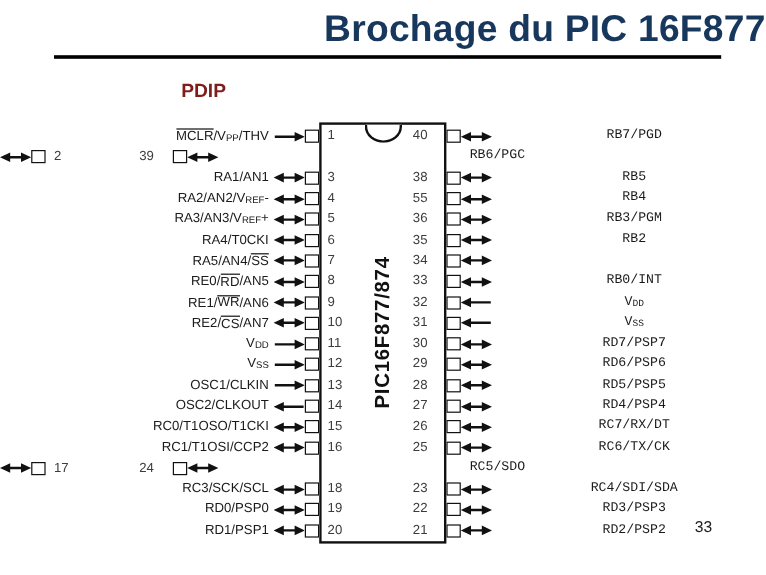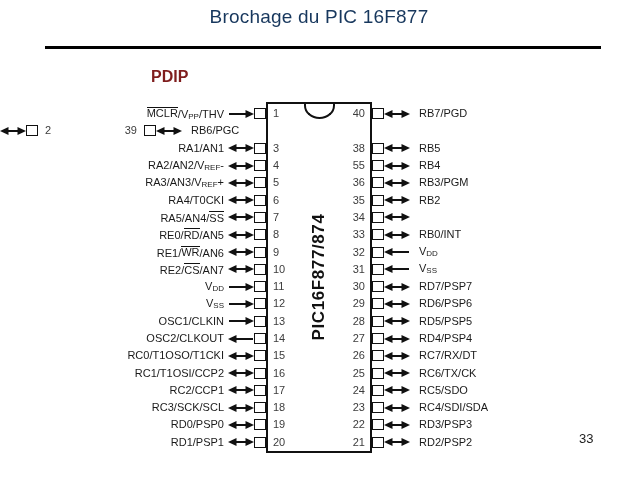--- a/index.html
+++ b/index.html
@@ -1,22 +1,22 @@
 <!DOCTYPE html>
 <html style="--title-color: #17375d;"><head>
 <meta charset="utf-8">
 <style>
   html,body{margin:0;padding:0;background:#fff;}
   .slide{
     position:relative;width:638px;height:479px;background:#fff;overflow:hidden;
     font-family:"Liberation Sans","DejaVu Sans",sans-serif;color:#141414;
   }
   .title{
-    position:absolute;top:6px;left:0;width:100%;text-align:center;
-    font-size:19px;font-weight:normal;color:var(--title-color,#17375d);
+    position:absolute;top:6px;left:0;width:100%;text-align:right;
+    font-size:31px;font-weight:bold;color:var(--title-color,#17375d);
     letter-spacing:0.2px;
   }
   .rule{position:absolute;left:45px;top:46px;width:556px;height:2.5px;background:#000;}
   .pkg{position:absolute;left:151px;top:68px;font-size:16px;font-weight:bold;color:#7f1d1d;}
   .pagenum{position:absolute;left:579px;top:431px;font-size:13px;color:#222;}
 
   .chip-body{
     position:absolute;left:266px;top:102px;width:106px;height:351px;
     box-sizing:border-box;border:2px solid #111;background:#fff;
   }
@@ -27,31 +27,31 @@
   }
   .chip-label{
     position:absolute;left:319px;top:277px;transform:translate(-50%,-50%) rotate(-90deg);
     white-space:nowrap;font-size:17px;font-weight:bold;letter-spacing:0.6px;color:#111;
   }
 
   .pin-rows{position:absolute;left:0;top:105px;width:638px;}
   .prow{display:flex;align-items:center;height:17.3px;}
   .plabel{font-size:11px;color:#1a1a1a;white-space:nowrap;line-height:1;padding-left:30px;}
   .plabel.left{width:228px;box-sizing:border-box;text-align:right;padding-right:4px;flex:none;}
-  .plabel.right{flex:1;box-sizing:border-box;text-align:left;padding-left:9px;}
+  .plabel.right{flex:1;box-sizing:border-box;text-align:center;padding-left:9px;font-family:Liberation Mono, monospace;}
   .plabel .ov{display:inline-block;border-top:1.2px solid #111;padding-top:0.5px;line-height:1;}
   .plabel .sb{font-size:8px;vertical-align:-1px;letter-spacing:0;}
   .arrow{width:26px;height:10px;flex:none;}
   .psq{
     width:12px;height:11px;flex:none;box-sizing:border-box;
     border:1.6px solid #111;background:#fff;
   }
   .pnum{font-size:11px;color:#3c3c3c;line-height:1;box-sizing:border-box;flex:none;}
   .pnum.nl{width:28px;text-align:left;padding-left:7px;}
-  .pnum.nr{width:28px;text-align:right;padding-right:7px;}
+  .pnum.nr{width:28px;padding-right:7px;}
   .sp{width:50px;flex:none;}
 </style>
 </head>
 <body>
 
 <div class="slide">
   <div class="title">Brochage du PIC 16F877</div>
   <div class="rule"></div>
   <div class="pkg">PDIP</div>
 
@@ -349,21 +349,20 @@
           <div class="pnum nr">25</div>
           <div class="psq"></div>
           <svg viewBox="0 0 26 10" width="26" height="10" class="arrow">
             <line x1="7" y1="5" x2="19" y2="5" stroke="#111" stroke-width="2"></line>
             <polygon points="0,5 8.5,1 8.5,9" fill="#111"></polygon>
             <polygon points="26,5 17.5,1 17.5,9" fill="#111"></polygon>
           </svg>
           <div class="plabel right"><span>RC6/TX/CK</span></div>
         </div>
         <div class="prow">
-          <div class="plabel left"><span>RC2/CCP1</span></div>
           <svg viewBox="0 0 26 10" width="26" height="10" class="arrow">
             <line x1="7" y1="5" x2="19" y2="5" stroke="#111" stroke-width="2"></line>
             <polygon points="0,5 8.5,1 8.5,9" fill="#111"></polygon>
             <polygon points="26,5 17.5,1 17.5,9" fill="#111"></polygon>
           </svg>
           <div class="psq"></div>
           <div class="pnum nl">17</div>
           <div class="sp"></div>
           <div class="pnum nr">24</div>
           <div class="psq"></div>

